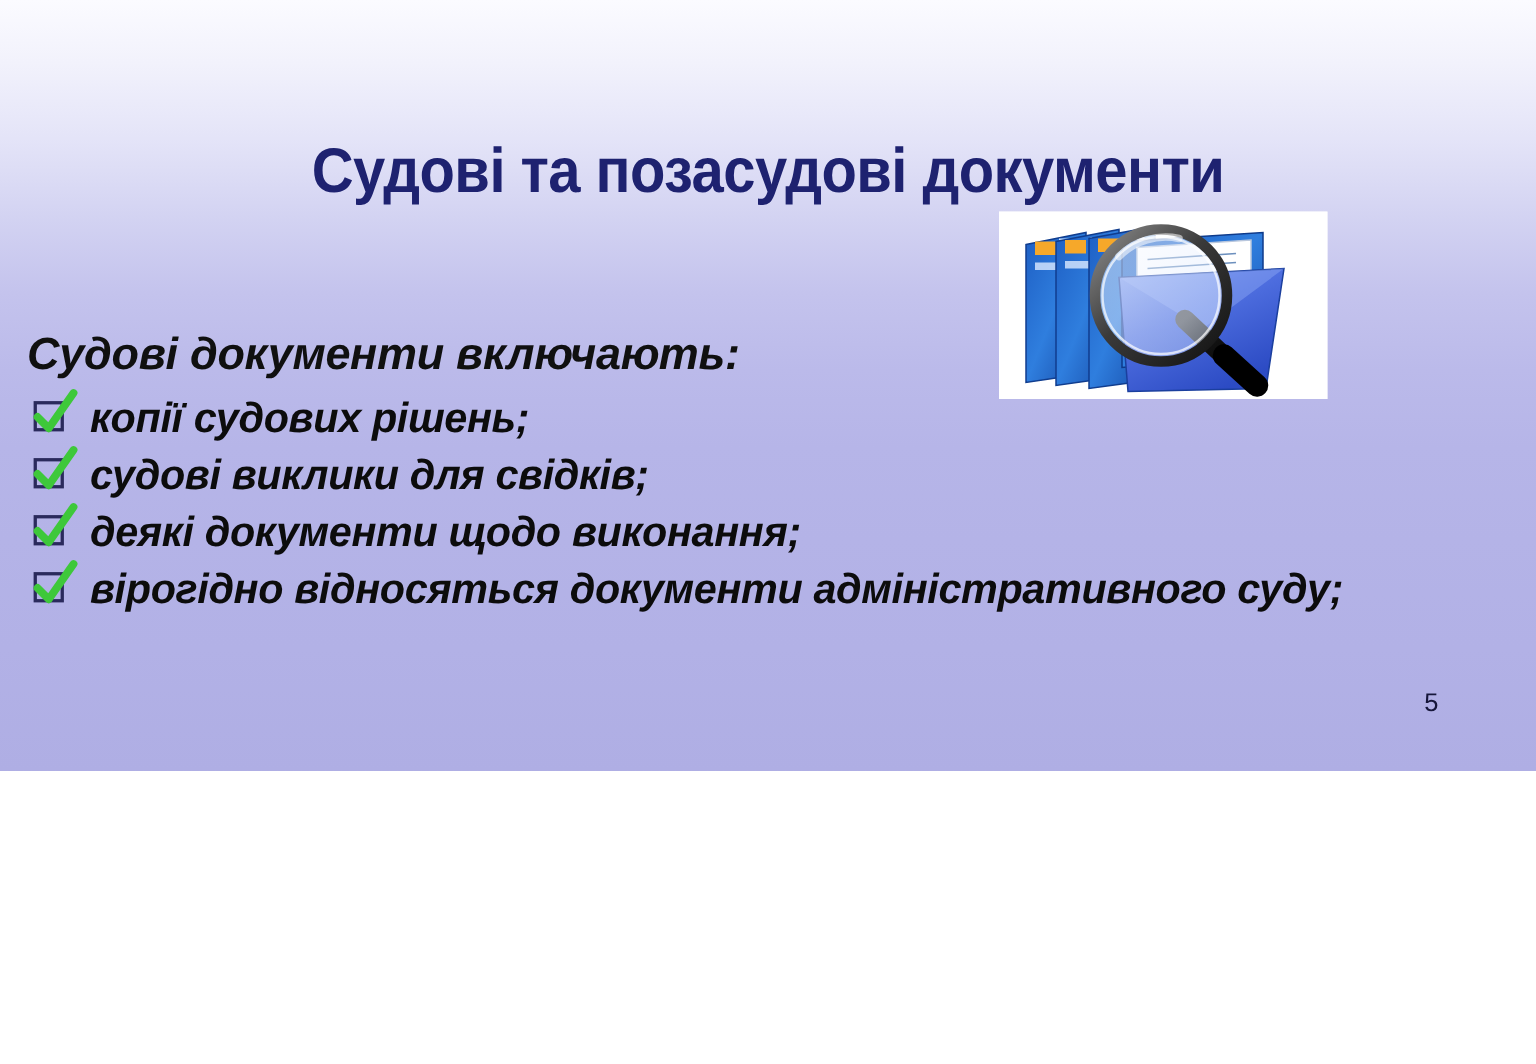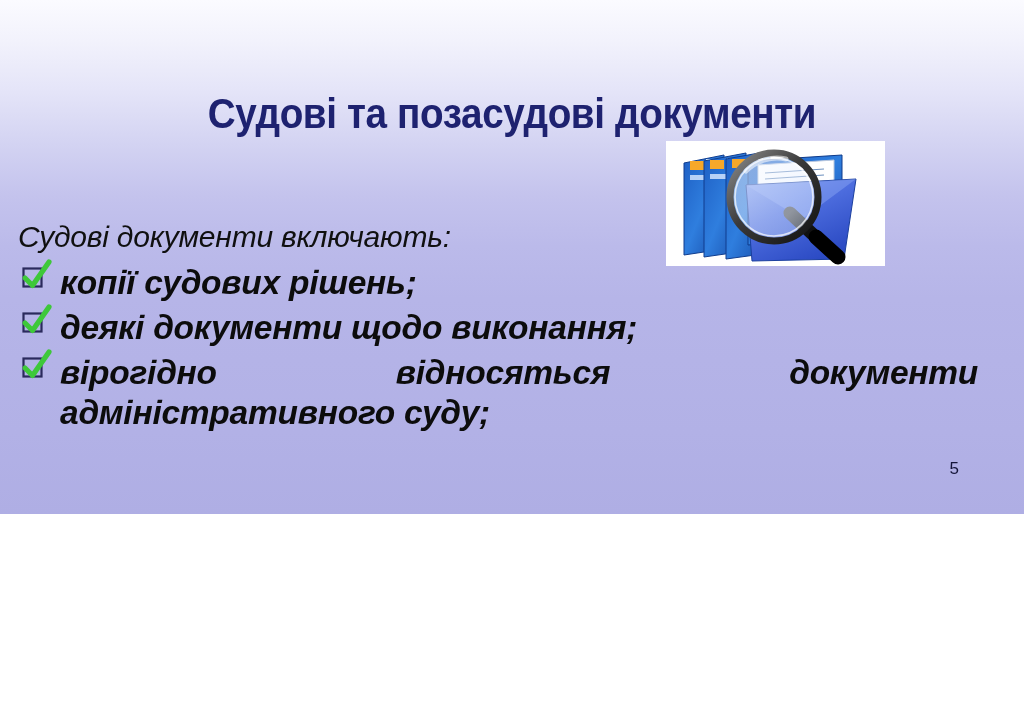--- a/index.html
+++ b/index.html
@@ -58,40 +58,40 @@
     background: #ffffff;
   }
   #clipart svg { display: block; }
 
   
   #intro-line {
     position: absolute;
     left: 18px;
     top: 190px;
     font-size: 30px;
-    font-weight: normal;
+    font-weight: bold;
     font-style: italic;
     color: #101010;
     letter-spacing: -0.2px;
     white-space: nowrap;
   }
 
   
   #bullet-list {
     position: absolute;
     left: 16px;
     top: 262px;
     width: 976px;
   }
 
   .bullet-item {
     position: relative;
     padding-left: 44px;
     margin-bottom: 5px;
-    font-size: 34px;
+    font-size: 28px;
     font-weight: bold;
     font-style: italic;
     color: #0c0c0c;
     line-height: 1.18;
     letter-spacing: -0.25px;
   }
   .bullet-item.justify .bullet-text {
     text-align: justify;
     text-align-last: left;
   }
@@ -213,30 +213,39 @@
       <span class="check-bullet">
         <svg width="38" height="36" viewBox="0 0 38 36" xmlns="http://www.w3.org/2000/svg">
           <rect x="5.5" y="12.5" width="18" height="18" fill="none" stroke="#2a2a5c" stroke-width="2.2"></rect>
           <path d="M7 22 L14.5 29.5 L31 6" fill="none" stroke="#3ec83a" stroke-width="5.2" stroke-linecap="round" stroke-linejoin="round"></path>
         </svg>
       </span>
       <span class="bullet-text">копії судових рішень;</span>
     </div>
 
 
-
-
-
     <div class="bullet-item">
       <span class="check-bullet">
         <svg width="38" height="36" viewBox="0 0 38 36" xmlns="http://www.w3.org/2000/svg">
           <rect x="5.5" y="12.5" width="18" height="18" fill="none" stroke="#2a2a5c" stroke-width="2.2"></rect>
           <path d="M7 22 L14.5 29.5 L31 6" fill="none" stroke="#3ec83a" stroke-width="5.2" stroke-linecap="round" stroke-linejoin="round"></path>
         </svg>
       </span>
+      <span class="bullet-text">судові виклики для свідків;</span>
+    </div>
+
+
+
+    <div class="bullet-item">
+      <span class="check-bullet">
+        <svg width="38" height="36" viewBox="0 0 38 36" xmlns="http://www.w3.org/2000/svg">
+          <rect x="5.5" y="12.5" width="18" height="18" fill="none" stroke="#2a2a5c" stroke-width="2.2"></rect>
+          <path d="M7 22 L14.5 29.5 L31 6" fill="none" stroke="#3ec83a" stroke-width="5.2" stroke-linecap="round" stroke-linejoin="round"></path>
+        </svg>
+      </span>
       <span class="bullet-text">деякі документи щодо виконання;</span>
     </div>
 
     <div class="bullet-item justify">
       <span class="check-bullet">
         <svg width="38" height="36" viewBox="0 0 38 36" xmlns="http://www.w3.org/2000/svg">
           <rect x="5.5" y="12.5" width="18" height="18" fill="none" stroke="#2a2a5c" stroke-width="2.2"></rect>
           <path d="M7 22 L14.5 29.5 L31 6" fill="none" stroke="#3ec83a" stroke-width="5.2" stroke-linecap="round" stroke-linejoin="round"></path>
         </svg>
       </span>

